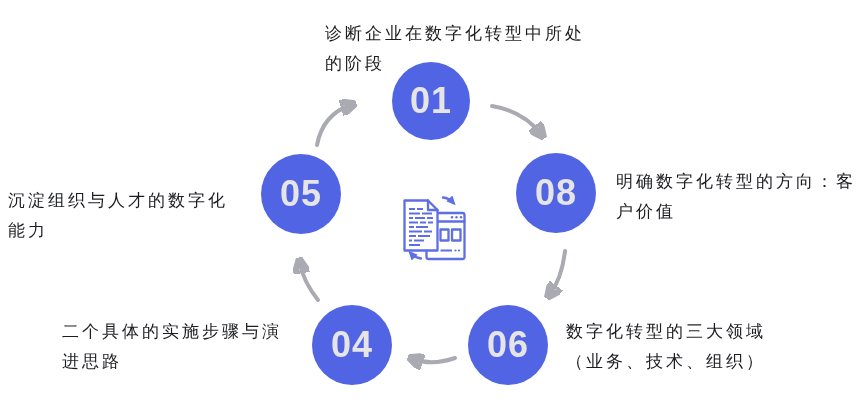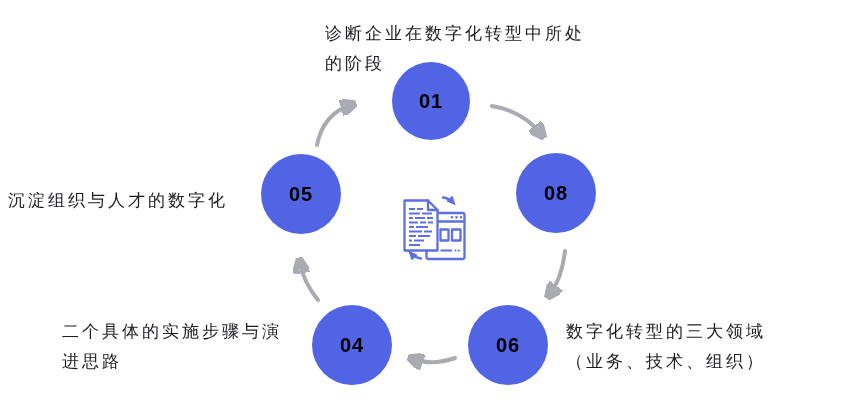--- a/index.html
+++ b/index.html
@@ -20,21 +20,21 @@
     letter-spacing:3px;font-weight:400;white-space:nowrap;
   }
   .l1{left:325px;top:19px;}
   .l2{left:616px;top:167px;}
   .l3{left:566px;top:317px;}
   .l4{left:62px;top:317px;}
   .l5{left:8px;top:186px;}
   .circle{
     position:absolute;border-radius:50%;background:var(--circle);
     display:flex;align-items:center;justify-content:center;
-    color:#000000;font-size:20px;font-weight:600;letter-spacing:1px;
+    color:#e5e5e5;font-size:36px;font-weight:600;letter-spacing:1px;
   }
   .c1{left:392px;top:62px;width:78px;height:78px;}
   .c2{left:516px;top:153px;width:80px;height:80px;}
   .c3{left:468px;top:305px;width:80px;height:80px;}
   .c4{left:312px;top:305px;width:80px;height:80px;text-align:center;}
   .c5{left:261px;top:154px;width:80px;height:80px;justify-content:center;}
   .arrows{position:absolute;left:0;top:0;width:858px;height:417px;pointer-events:none;}
   .arrows path{stroke:var(--arrow);stroke-width:4;fill:none;stroke-linecap:round;}
   .center-icon{position:absolute;left:396px;top:192px;width:72px;height:72px;}
   .center-icon .stk{stroke:var(--icon);stroke-width:2.3;fill:none;stroke-linejoin:round;stroke-linecap:round;}
@@ -44,30 +44,35 @@
 </style>
 </head>
 <body>
 
 <div class="canvas">
 
   <div class="step-label l1">
     <div>诊断企业在数字化转型中所处</div>
     <div>的阶段</div>
   </div>
+  <div class="step-label l2">
+    <div>明确数字化转型的方向：客</div>
+    <div>户价值</div>
+  </div>
   <div class="step-label l3">
     <div>数字化转型的三大领域</div>
     <div>（业务、技术、组织）</div>
   </div>
   <div class="step-label l4">
     <div>二个具体的实施步骤与演</div>
     <div>进思路</div>
   </div>
   <div class="step-label l5">
     <div>沉淀组织与人才的数字化</div>
+    <div>能力</div>
   </div>
 
   <div class="circle c1">
     <span>01</span>
   </div>
   <div class="circle c2">
     <span>08</span>
   </div>
   <div class="circle c3">
     <span>06</span>

